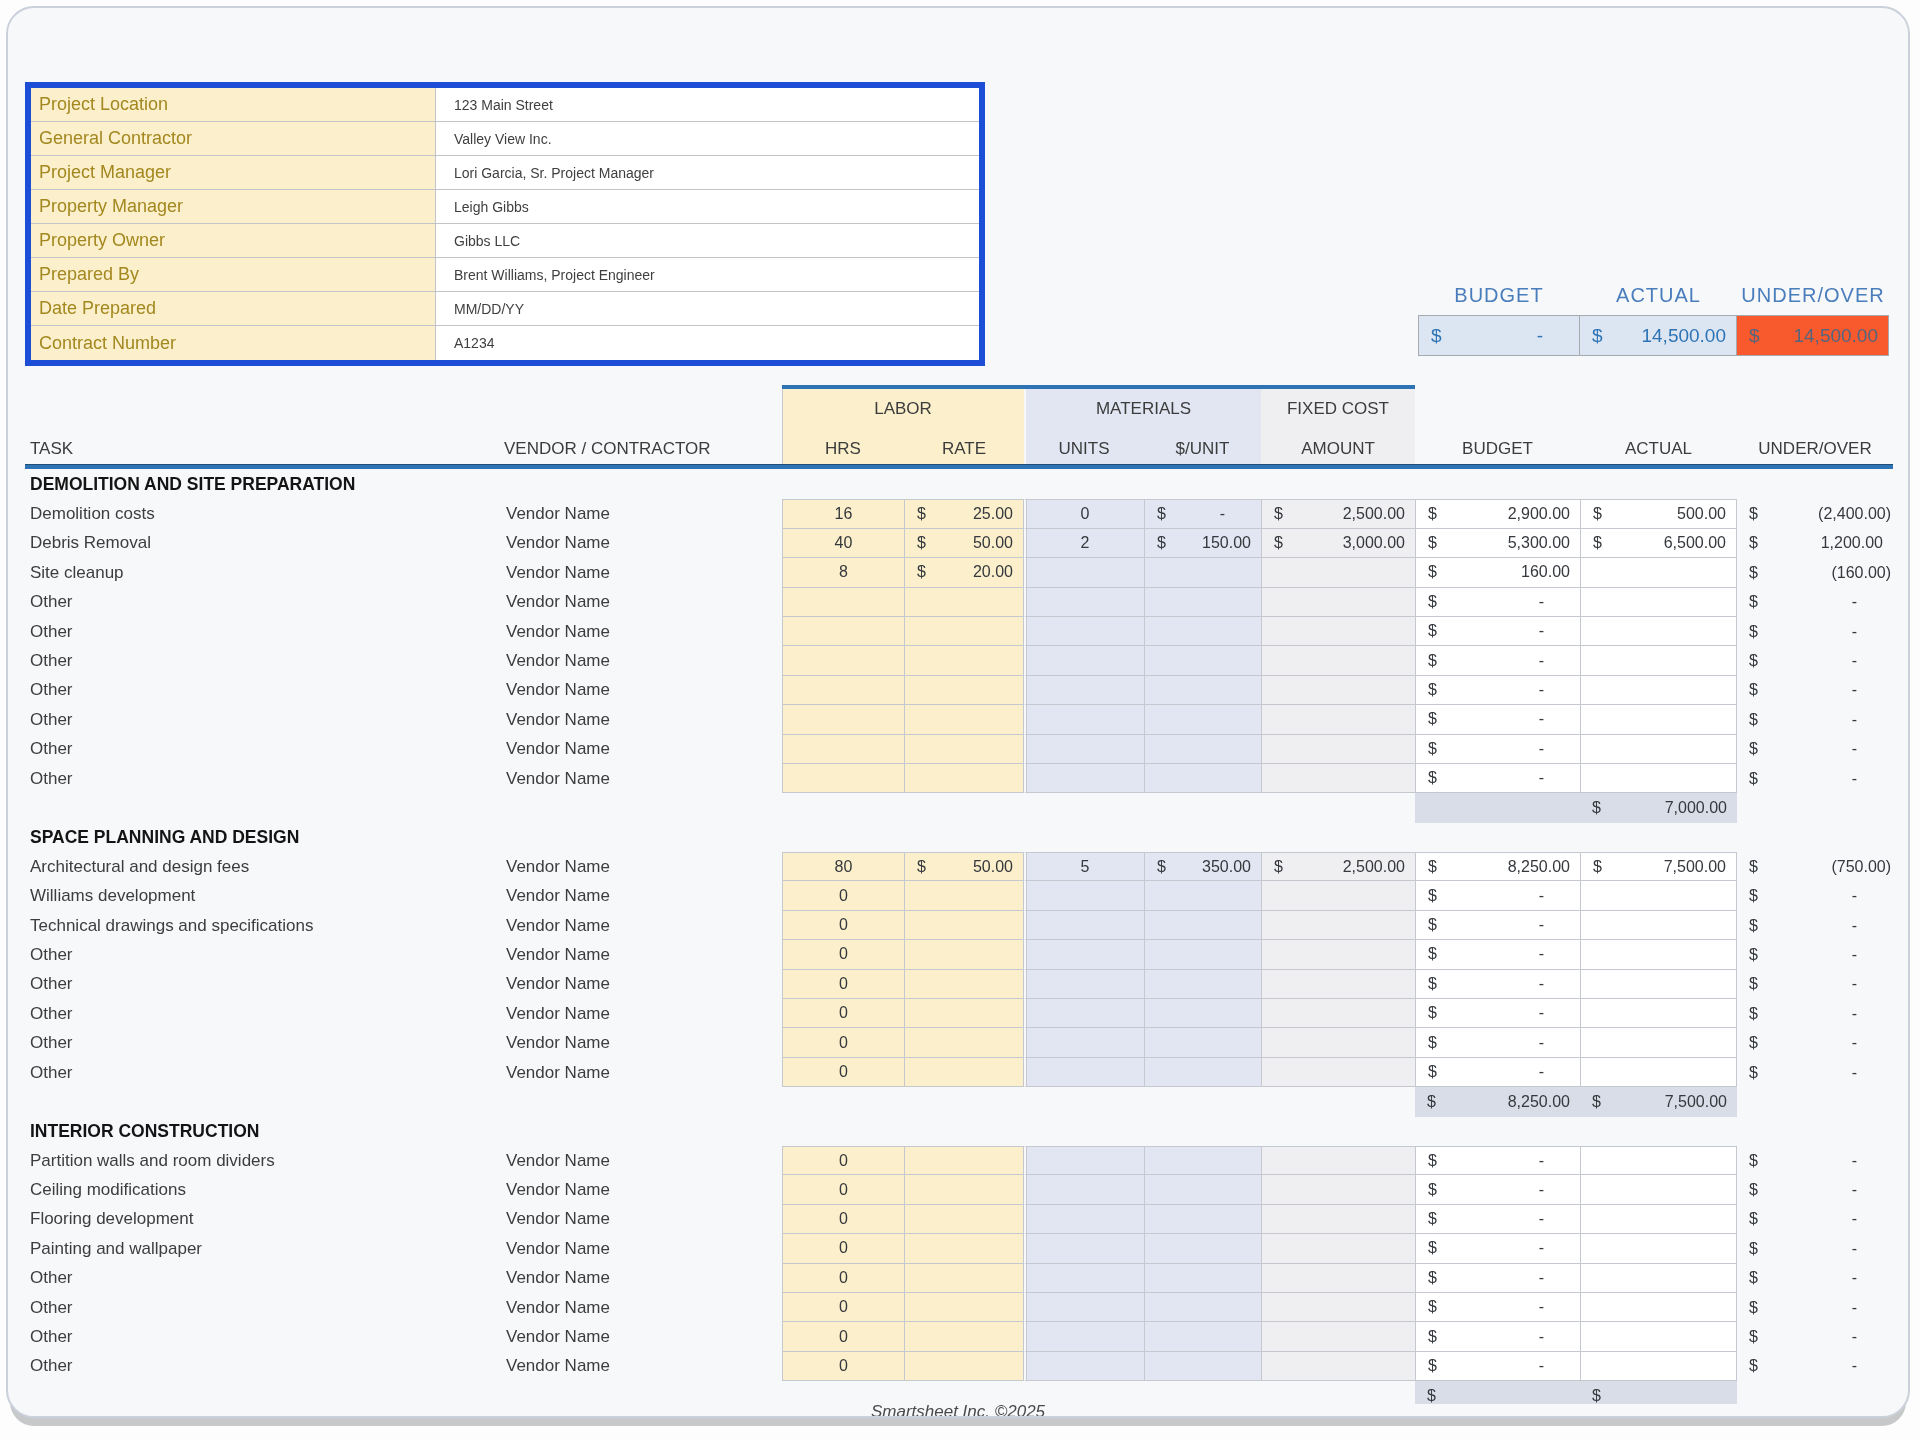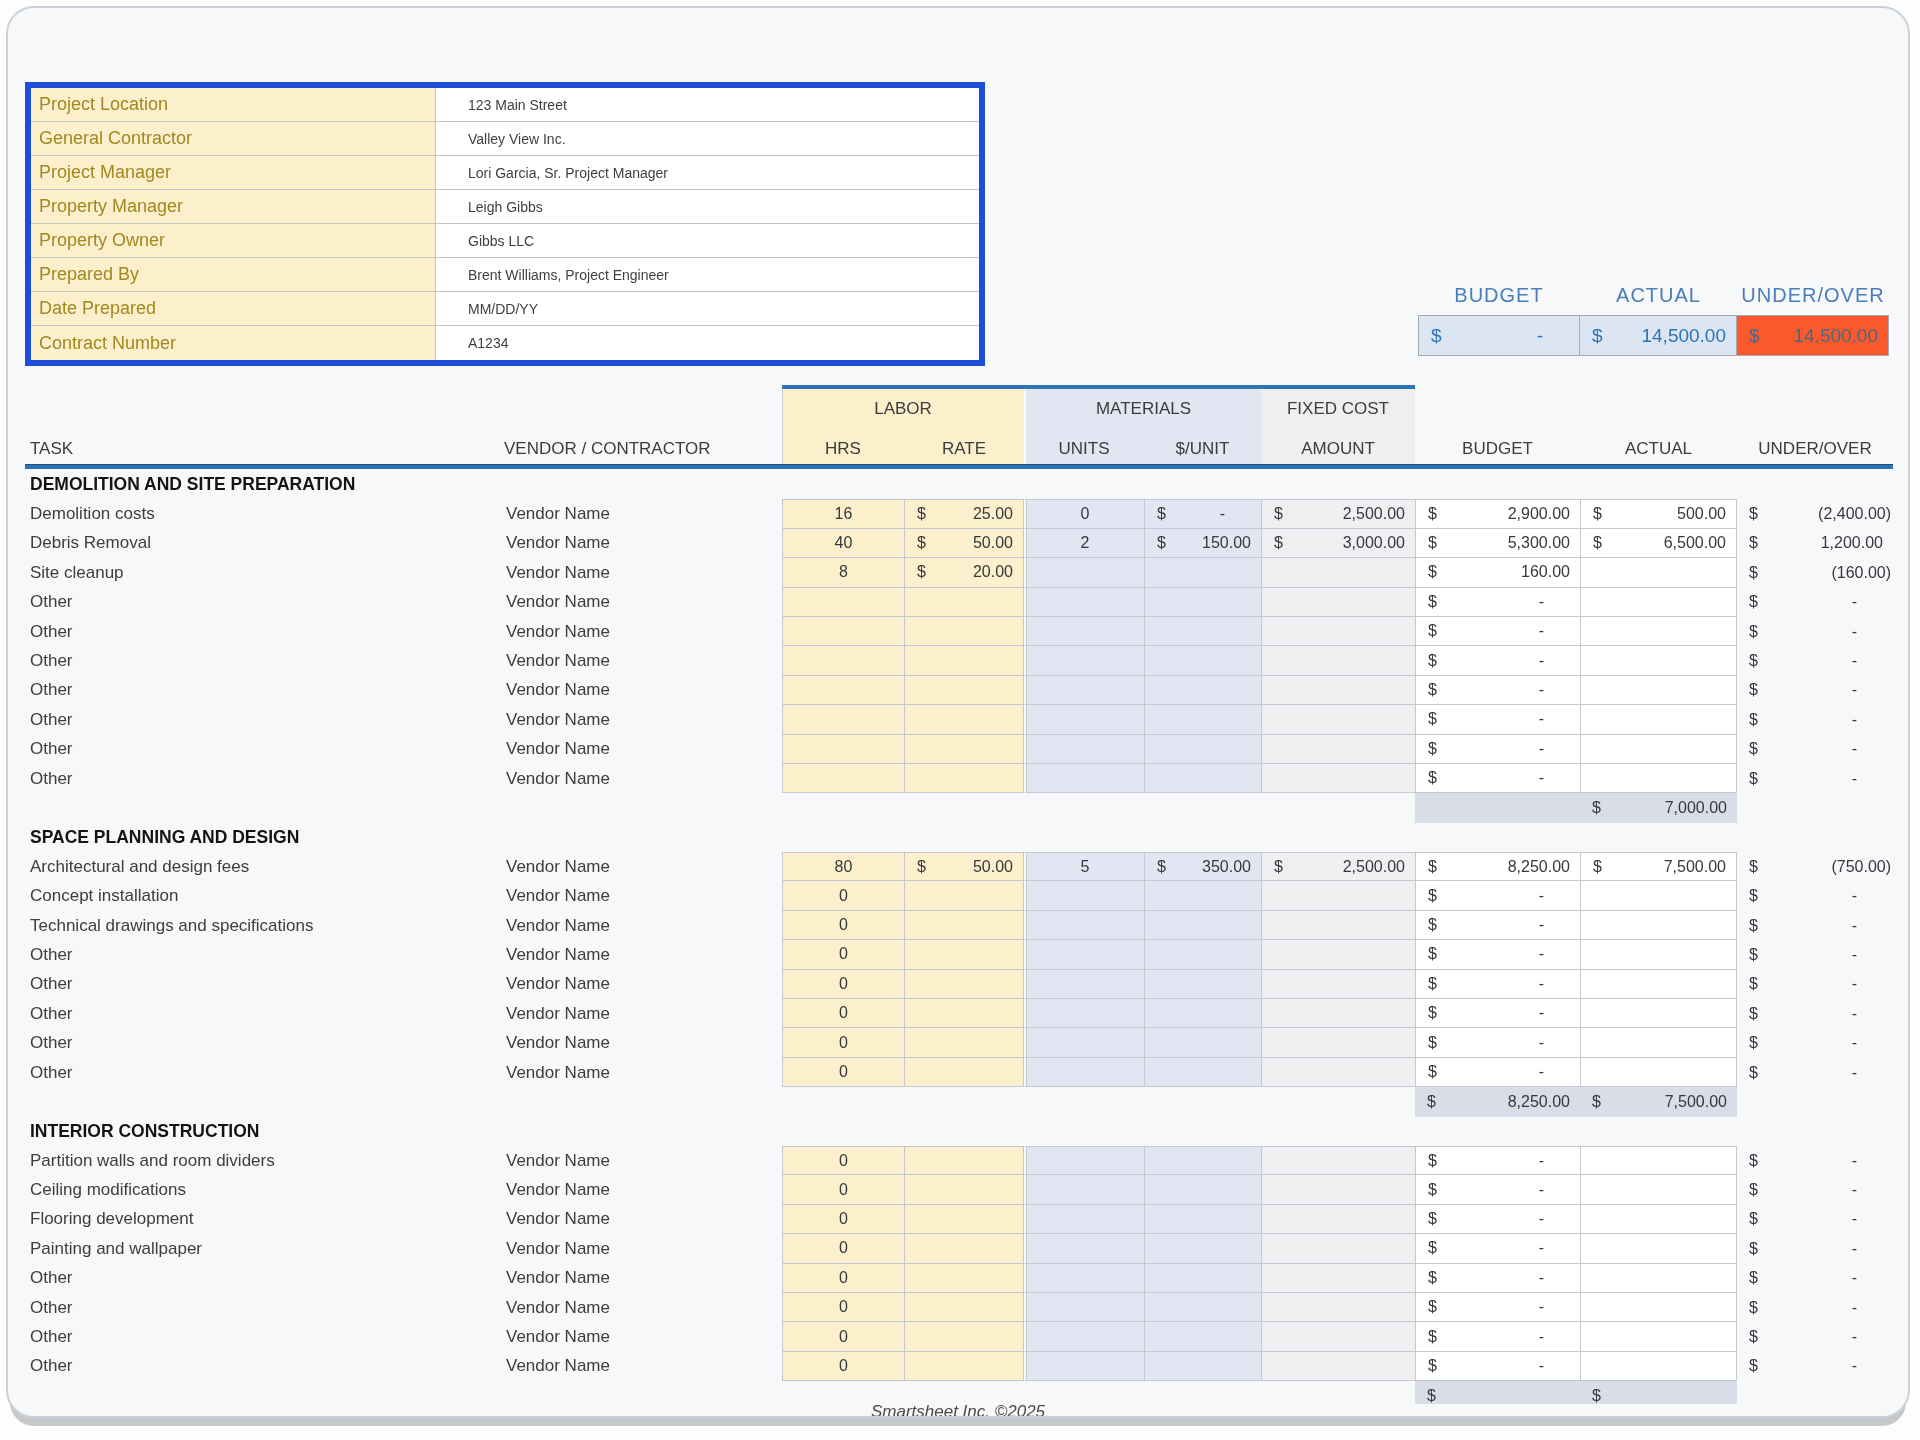--- a/index.html
+++ b/index.html
@@ -12,21 +12,21 @@
   #frame{position:absolute;left:6px;top:6px;width:1904px;height:1412px;background:var(--page);
     border:2px solid #CBD1DB;border-radius:28px;overflow:hidden;box-shadow:0 12px 0 -4px #C6C8CA;}
   #title{position:absolute;left:22px;top:8px;font-size:38px;font-weight:bold;color:var(--navy);letter-spacing:-0.5px;}
 
   
   #info-table{position:absolute;left:17px;top:74px;width:960px;border:6px solid #1d4ed8;background:#fff;}
   .info-row{display:flex;height:34px;border-bottom:1px solid #C2C4C8;}
   .info-row:last-child{border-bottom:none;}
   .info-label{width:405px;background:var(--yellow);color:var(--gold);font-size:18px;display:flex;align-items:center;
     padding-left:8px;border-right:1px solid #C2C4C8;}
-  .info-value{flex:1;display:flex;align-items:center;padding-left:32px;font-size:14px;color:#3F3F3F;background:#fff;}
+  .info-value{flex:1;display:flex;align-items:center;padding-left:18px;font-size:14px;color:#3F3F3F;background:#fff;}
 
   
   #sum-headers{position:absolute;left:1410px;top:273px;width:471px;height:28px;display:flex;color:#4A7DBB;
     font-size:20px;letter-spacing:1px;}
   #sum-headers .sh{display:flex;align-items:center;justify-content:center;}
   .sw1{width:162px}.sw2{width:157px}.sw3{width:152px}
   #sum-boxes{position:absolute;left:1410px;top:307px;width:471px;height:41px;display:flex;}
   .sum-box{height:100%;display:flex;align-items:center;justify-content:space-between;padding:0 10px 0 12px;
     border:1px solid #A6AAB1;background:var(--sumblue);color:var(--blue);font-size:19px;}
   .sum-box+.sum-box{border-left:none;}
@@ -410,21 +410,21 @@
         <div class="cell money w-act dw bl br">
           <span class="d">$</span>
           <span class="v">7,500.00</span>
         </div>
         <div class="cell money w-uo">
           <span class="d">$</span>
           <span class="v neg">(750.00)</span>
         </div>
       </div>
       <div class="r data-row">
-        <div class="cell w-task task">Concept installation</div>
+        <div class="cell w-task task">Williams development</div>
         <div class="cell w-vendor vendor">Vendor Name</div>
         <div class="cell w-hrs dy bl center">0</div>
         <div class="cell money w-rate dy bl br"></div>
         <div class="cell w-units dp gap center"></div>
         <div class="cell money w-unitp dp bl"></div>
         <div class="cell money w-amt dg bl"></div>
         <div class="cell money w-bud dw bl">
           <span class="d">$</span>
           <span class="v dash">-</span>
         </div>

